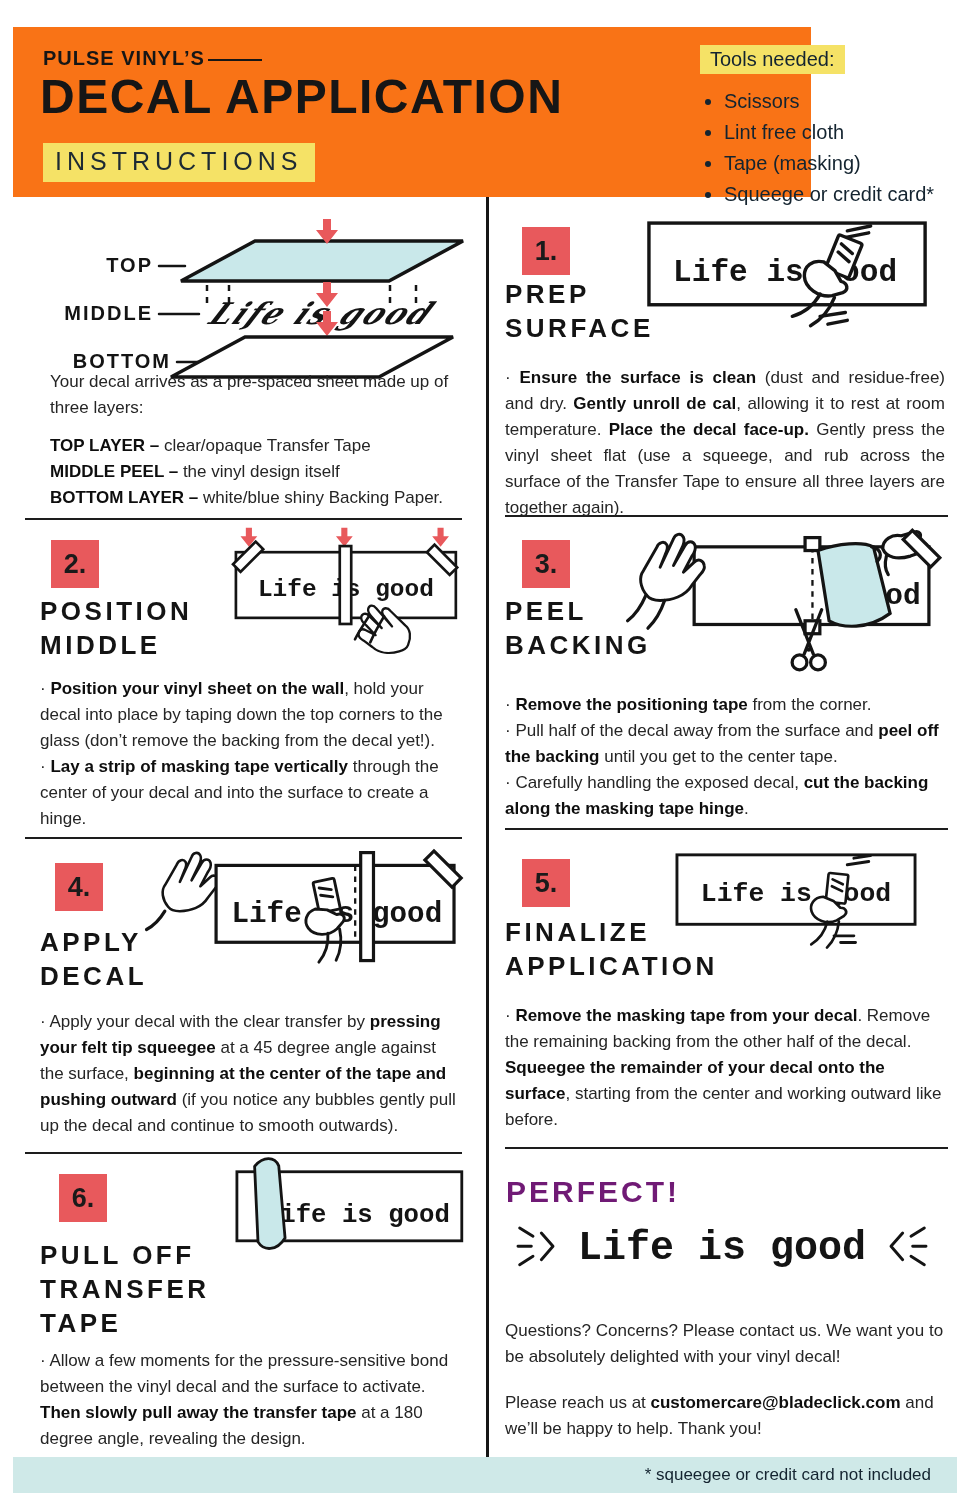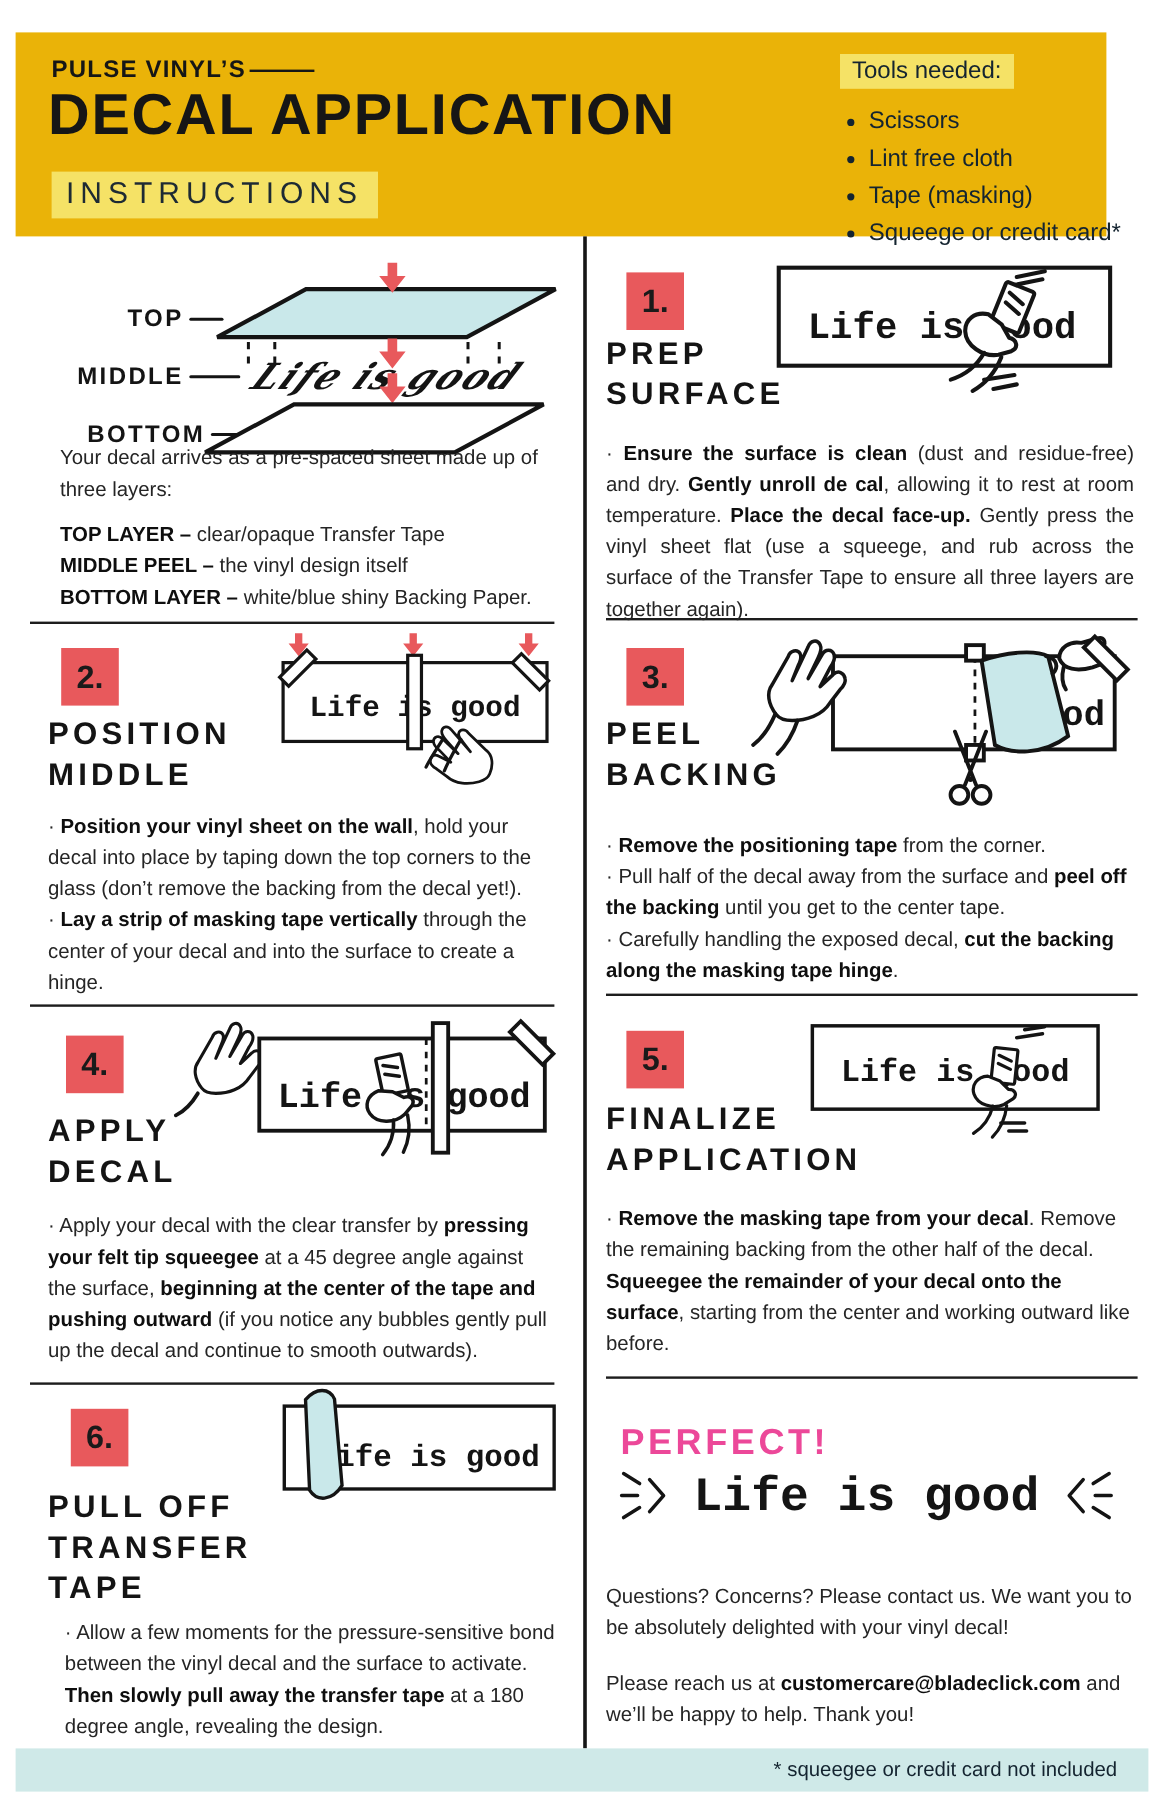--- a/index.html
+++ b/index.html
@@ -1,19 +1,19 @@
 <!DOCTYPE html>
 <html><head>
 <meta charset="utf-8">
 <style>
   html,body{margin:0;padding:0}
   body{width:970px;height:1500px;position:relative;background:#fff;
        font-family:"Liberation Sans",sans-serif;color:#1c1c1c;overflow:hidden}
   
-  .masthead{position:absolute;left:13px;top:27px;width:909px;height:170px;background:#eab308}
+  .masthead{position:absolute;left:13px;top:27px;width:798px;height:170px;background:#f97316}
   .brand{position:absolute;left:30px;top:20px;font-size:20px;font-weight:700;letter-spacing:1px;color:#161616}
   .brand-line{display:inline-block;width:54px;border-bottom:2px solid #161616;margin-left:3px;transform:translateY(-4px)}
   .main-title{position:absolute;left:27px;top:42px;margin:0;font-size:48px;font-weight:700;letter-spacing:1.5px;color:#161616;white-space:nowrap}
   .subtitle{position:absolute;left:30px;top:116px;background:#f5e266;padding:4px 12px 6px;font-size:25px;letter-spacing:5px;color:#1d2a33}
   .tools{position:absolute;left:687px;top:18px;width:250px}
   .tools-label{display:inline-block;background:#f5e266;padding:3px 10px;font-size:20px;color:#142430}
   .tools ul{margin:12px 0 0;padding-left:24px;font-size:20px;line-height:31px;color:#142430}
   
   .vrule{position:absolute;background:#161616}
   .hrule{position:absolute;height:2px;background:#1d1d1d}
@@ -32,21 +32,21 @@
   .thin{fill:none;stroke:#141414;stroke-width:2.5;stroke-linecap:round}
   .dash{fill:none;stroke:#141414;stroke-width:2.5;stroke-dasharray:6 6}
   .tape{fill:#fff;stroke:#141414;stroke-width:3.5}
   .sheet-teal{fill:#c9e8ea;stroke:#141414;stroke-width:3.5}
   .sheet-white{fill:#fff;stroke:#141414;stroke-width:3.5}
   .hand-fill{fill:#fff;stroke:#141414;stroke-width:3.5;stroke-linejoin:round;stroke-linecap:round}
   .decal-text{font-family:"Liberation Mono",monospace;font-weight:700;fill:#141414;font-size:32px}
   .decal-italic{font-family:"DejaVu Serif",serif;font-weight:700;font-style:italic;font-size:30px;fill:#141414;letter-spacing:2px}
   .diagram-label{font-family:"Liberation Sans",sans-serif;font-weight:700;font-size:20px;letter-spacing:2px;fill:#141414}
   
-  .perfect-title{font-size:30px;font-weight:700;letter-spacing:3px;color:#ec4899;margin:12px}
+  .perfect-title{font-size:30px;font-weight:700;letter-spacing:3px;color:#701a75;margin:1px}
   .perfect-row{display:flex;align-items:center;justify-content:center;gap:20px;width:100%}
   .perfect-decal{font-family:"Liberation Mono",monospace;font-weight:700;font-size:40px;color:#141414;white-space:nowrap}
   .mirror{transform:scaleX(-1)}
   
   .footer{position:absolute;left:13px;top:1457px;width:944px;height:36px;background:#cfe9e8;
           font-size:17px;color:#142430;display:flex;align-items:center;justify-content:flex-end;
           padding-right:26px;box-sizing:border-box}
 </style>
 </head>
 <body>
@@ -237,21 +237,21 @@
   <svg class="illo" style="left:195px;top:10px" width="257" height="95" viewBox="0 0 320 118">
     <rect x="36" y="12" width="280" height="86" class="sheet-white"></rect>
     <text x="186" y="74" text-anchor="middle" class="decal-text">Life is good</text>
     <path class="sheet-teal" transform="rotate(-5 75 50)" d="M62,4 C74,-8 88,-6 92,6 L92,96 C80,112 64,110 58,98 Z"></path>
   </svg>
   <h2 class="step-title" style="left:27px;top:86px">
     <span style="display:block">PULL OFF</span>
     <span style="display:block">TRANSFER</span>
     <span style="display:block">TAPE</span>
   </h2>
-  <div class="stack" style="left:41px;top:196px;width:424px">
+  <div class="stack" style="left:27px;top:196px;width:424px">
     <p class="body"><span>· Allow a few moments for the pressure-sensitive bond between the vinyl decal and the surface to activate. </span><b>Then slowly pull away the transfer tape</b><span> at a 180 degree angle, revealing the design.</span></p>
   </div>
 </section>
 
 <section class="panel" style="left:487px;top:1152px;width:470px;height:305px">
   <h2 class="perfect-title" style="left:18px;top:22px">PERFECT!</h2>
   <div class="perfect-row" style="left:0;top:72px">
     <svg width="40" height="48" viewBox="0 0 48 56" class="illo">
       <path class="line" d="M2,4 L18,14 M0,26 H16 M2,48 L18,38 M28,10 L42,26 L28,42"></path>
     </svg>

